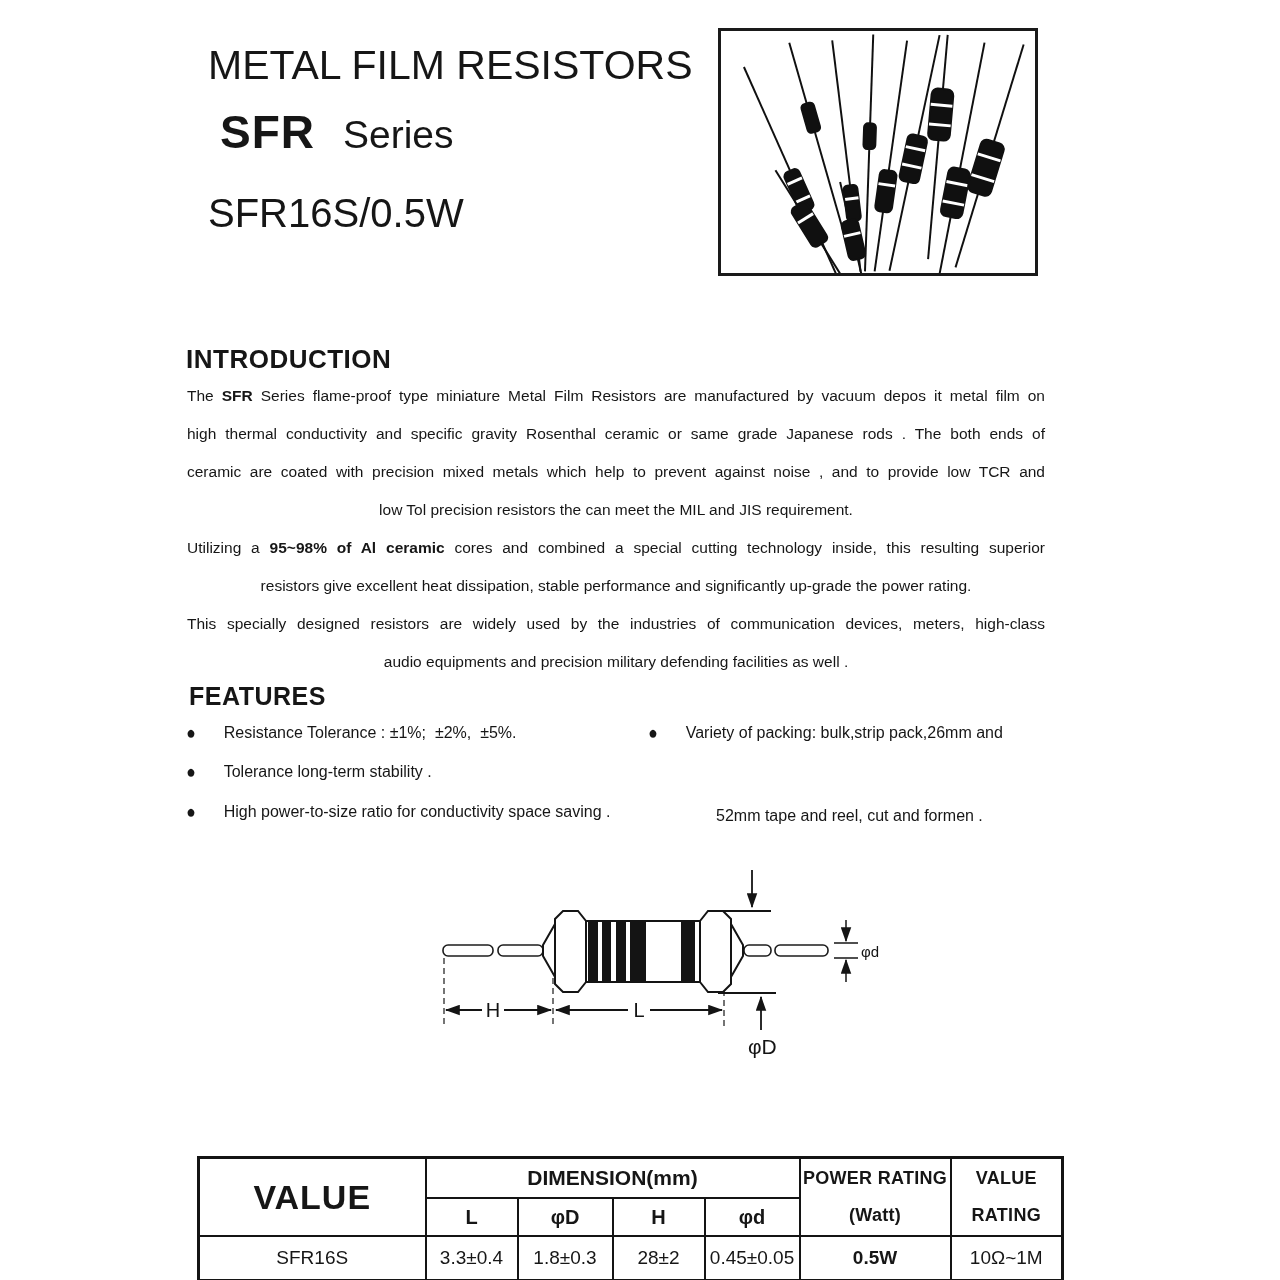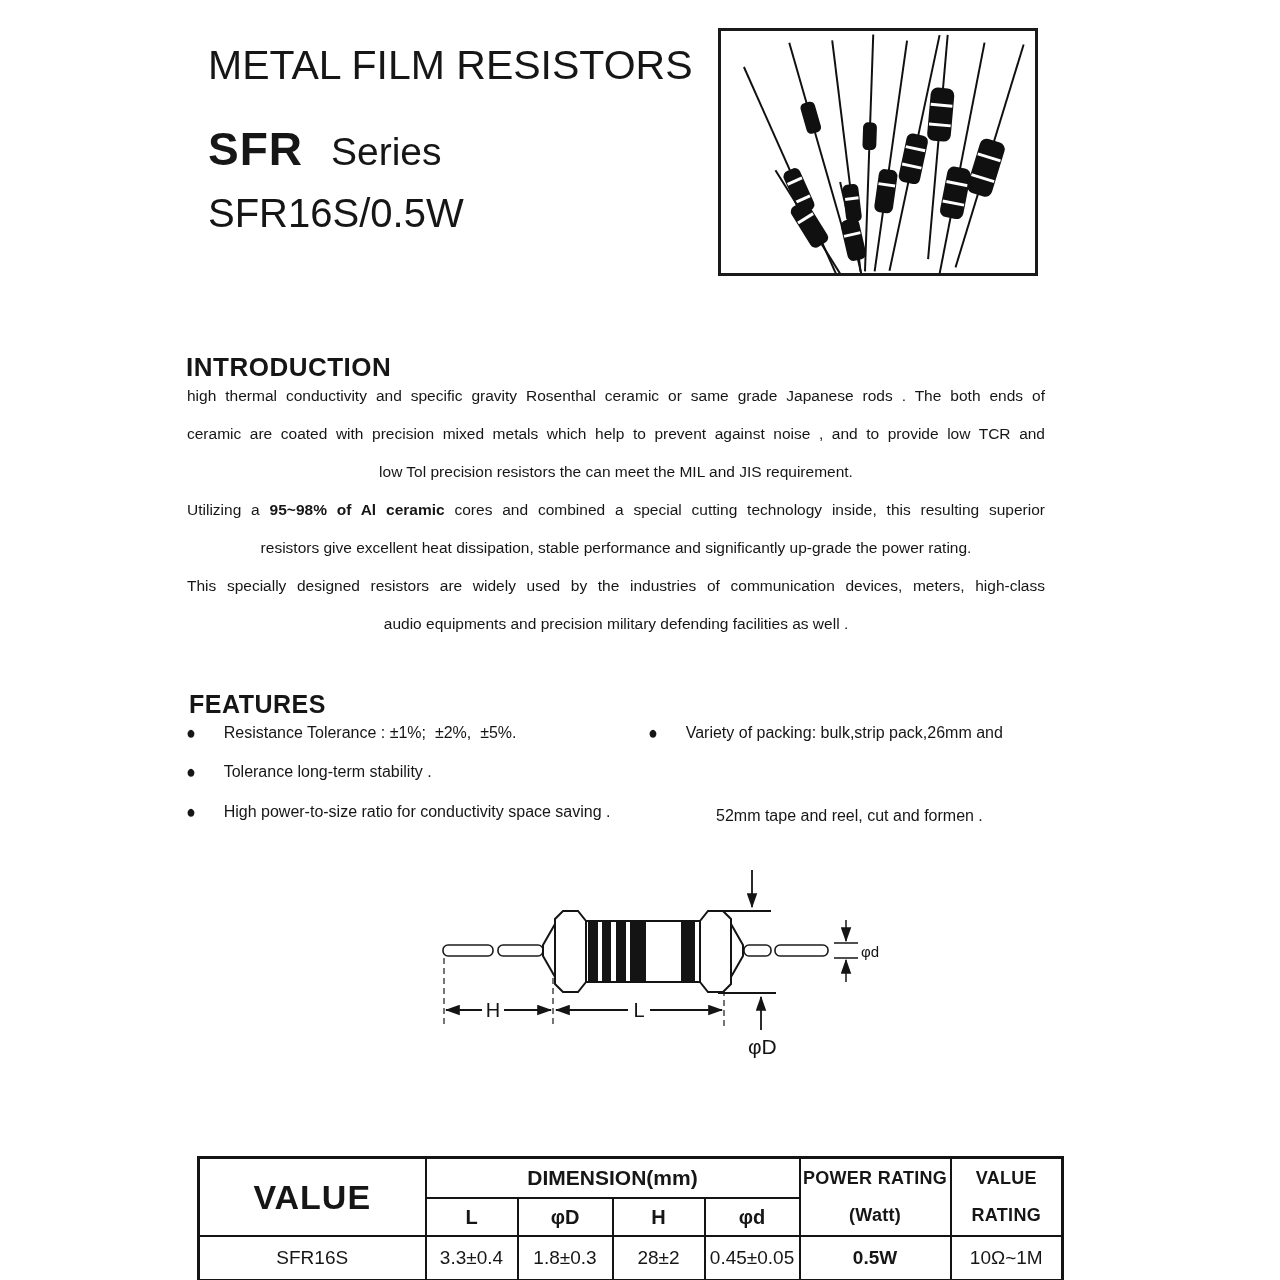--- a/index.html
+++ b/index.html
@@ -4,31 +4,31 @@
 <style>
   html,body{margin:0;padding:0;}
   body{
     width:1280px;height:1280px;position:relative;background:#ffffff;
     font-family:"Liberation Sans", sans-serif;color:#161616;overflow:hidden;
   }
   .abs{position:absolute;}
 
   
   .doc-title{left:208px;top:42px;font-size:41px;line-height:47px;letter-spacing:0px;}
-  .series-line{left:208px;top:114px;line-height:70px;}
+  .series-line{left:220px;top:114px;line-height:36px;}
   .series-name{font-size:46px;font-weight:700;letter-spacing:1px;}
   .series-suffix{font-size:39px;margin-left:28px;}
   .model-line{left:208px;top:190px;font-size:40px;line-height:46px;}
 
   
   .photo-box{left:718px;top:28px;width:320px;height:248px;border:3px solid #1a1a1a;box-sizing:border-box;background:#fff;}
   .photo-box svg{width:100%;height:100%;display:block;}
 
   
-  .sec-heading{font-weight:700;font-size:26px;letter-spacing:0.5px;margin-top:8px;}
+  .sec-heading{font-weight:700;font-size:26px;letter-spacing:0.5px;}
   #intro-heading{left:186px;top:344px;}
   .intro-lines{left:187px;top:377px;width:858px;font-size:15.5px;}
   .iline{height:38px;line-height:38px;white-space:nowrap;text-align:center;}
   .iline.jl{white-space:normal;text-align:justify;text-align-last:justify;}
   .bld{font-weight:700;}
 
   
   #features-heading{left:189px;top:682px;font-size:25px;text-align:center;}
   .frow{position:absolute;display:flex;align-items:center;font-size:16px;line-height:24px;}
   .bullet{font-size:16px;margin-right:28px;transform:scaleY(1.15);display:inline-block;}
@@ -121,20 +121,21 @@
         <line x1="0" y1="-55" x2="0" y2="50"></line>
           <rect x="-8.5" y="-15" width="17" height="40" rx="5"></rect>
         <rect x="-8.5" y="-2" width="17" height="3" fill="#fff" stroke="none"></rect>
       </g>
     </g>
   </svg>
 </div>
 
 <div class="abs sec-heading" id="intro-heading">INTRODUCTION</div>
 <div class="abs intro-lines">
+  <div class="iline jl"><span>The </span><span class="bld">SFR</span><span> Series flame-proof type miniature Metal Film Resistors are manufactured by vacuum depos it metal film on</span></div>
   <div class="iline jl">high thermal conductivity and specific gravity Rosenthal ceramic or same grade Japanese rods .  The both  ends of</div>
   <div class="iline jl">ceramic  are  coated  with precision  mixed metals  which help to prevent  against  noise ,  and  to provide  low TCR and</div>
   <div class="iline">low Tol precision resistors the can meet the MIL and JIS requirement.</div>
   <div class="iline jl"><span>Utilizing a  </span><span class="bld">95~98% of Al ceramic</span><span> cores and combined  a special  cutting  technology  inside, this  resulting  superior</span></div>
   <div class="iline">resistors give excellent heat dissipation,   stable performance and significantly up-grade the power rating.</div>
   <div class="iline jl">This  specially designed resistors are widely used by the industries of communication devices,   meters,   high-class</div>
   <div class="iline">audio equipments and precision military defending facilities as well .</div>
 </div>
 
 <div class="abs sec-heading" id="features-heading">FEATURES</div>

